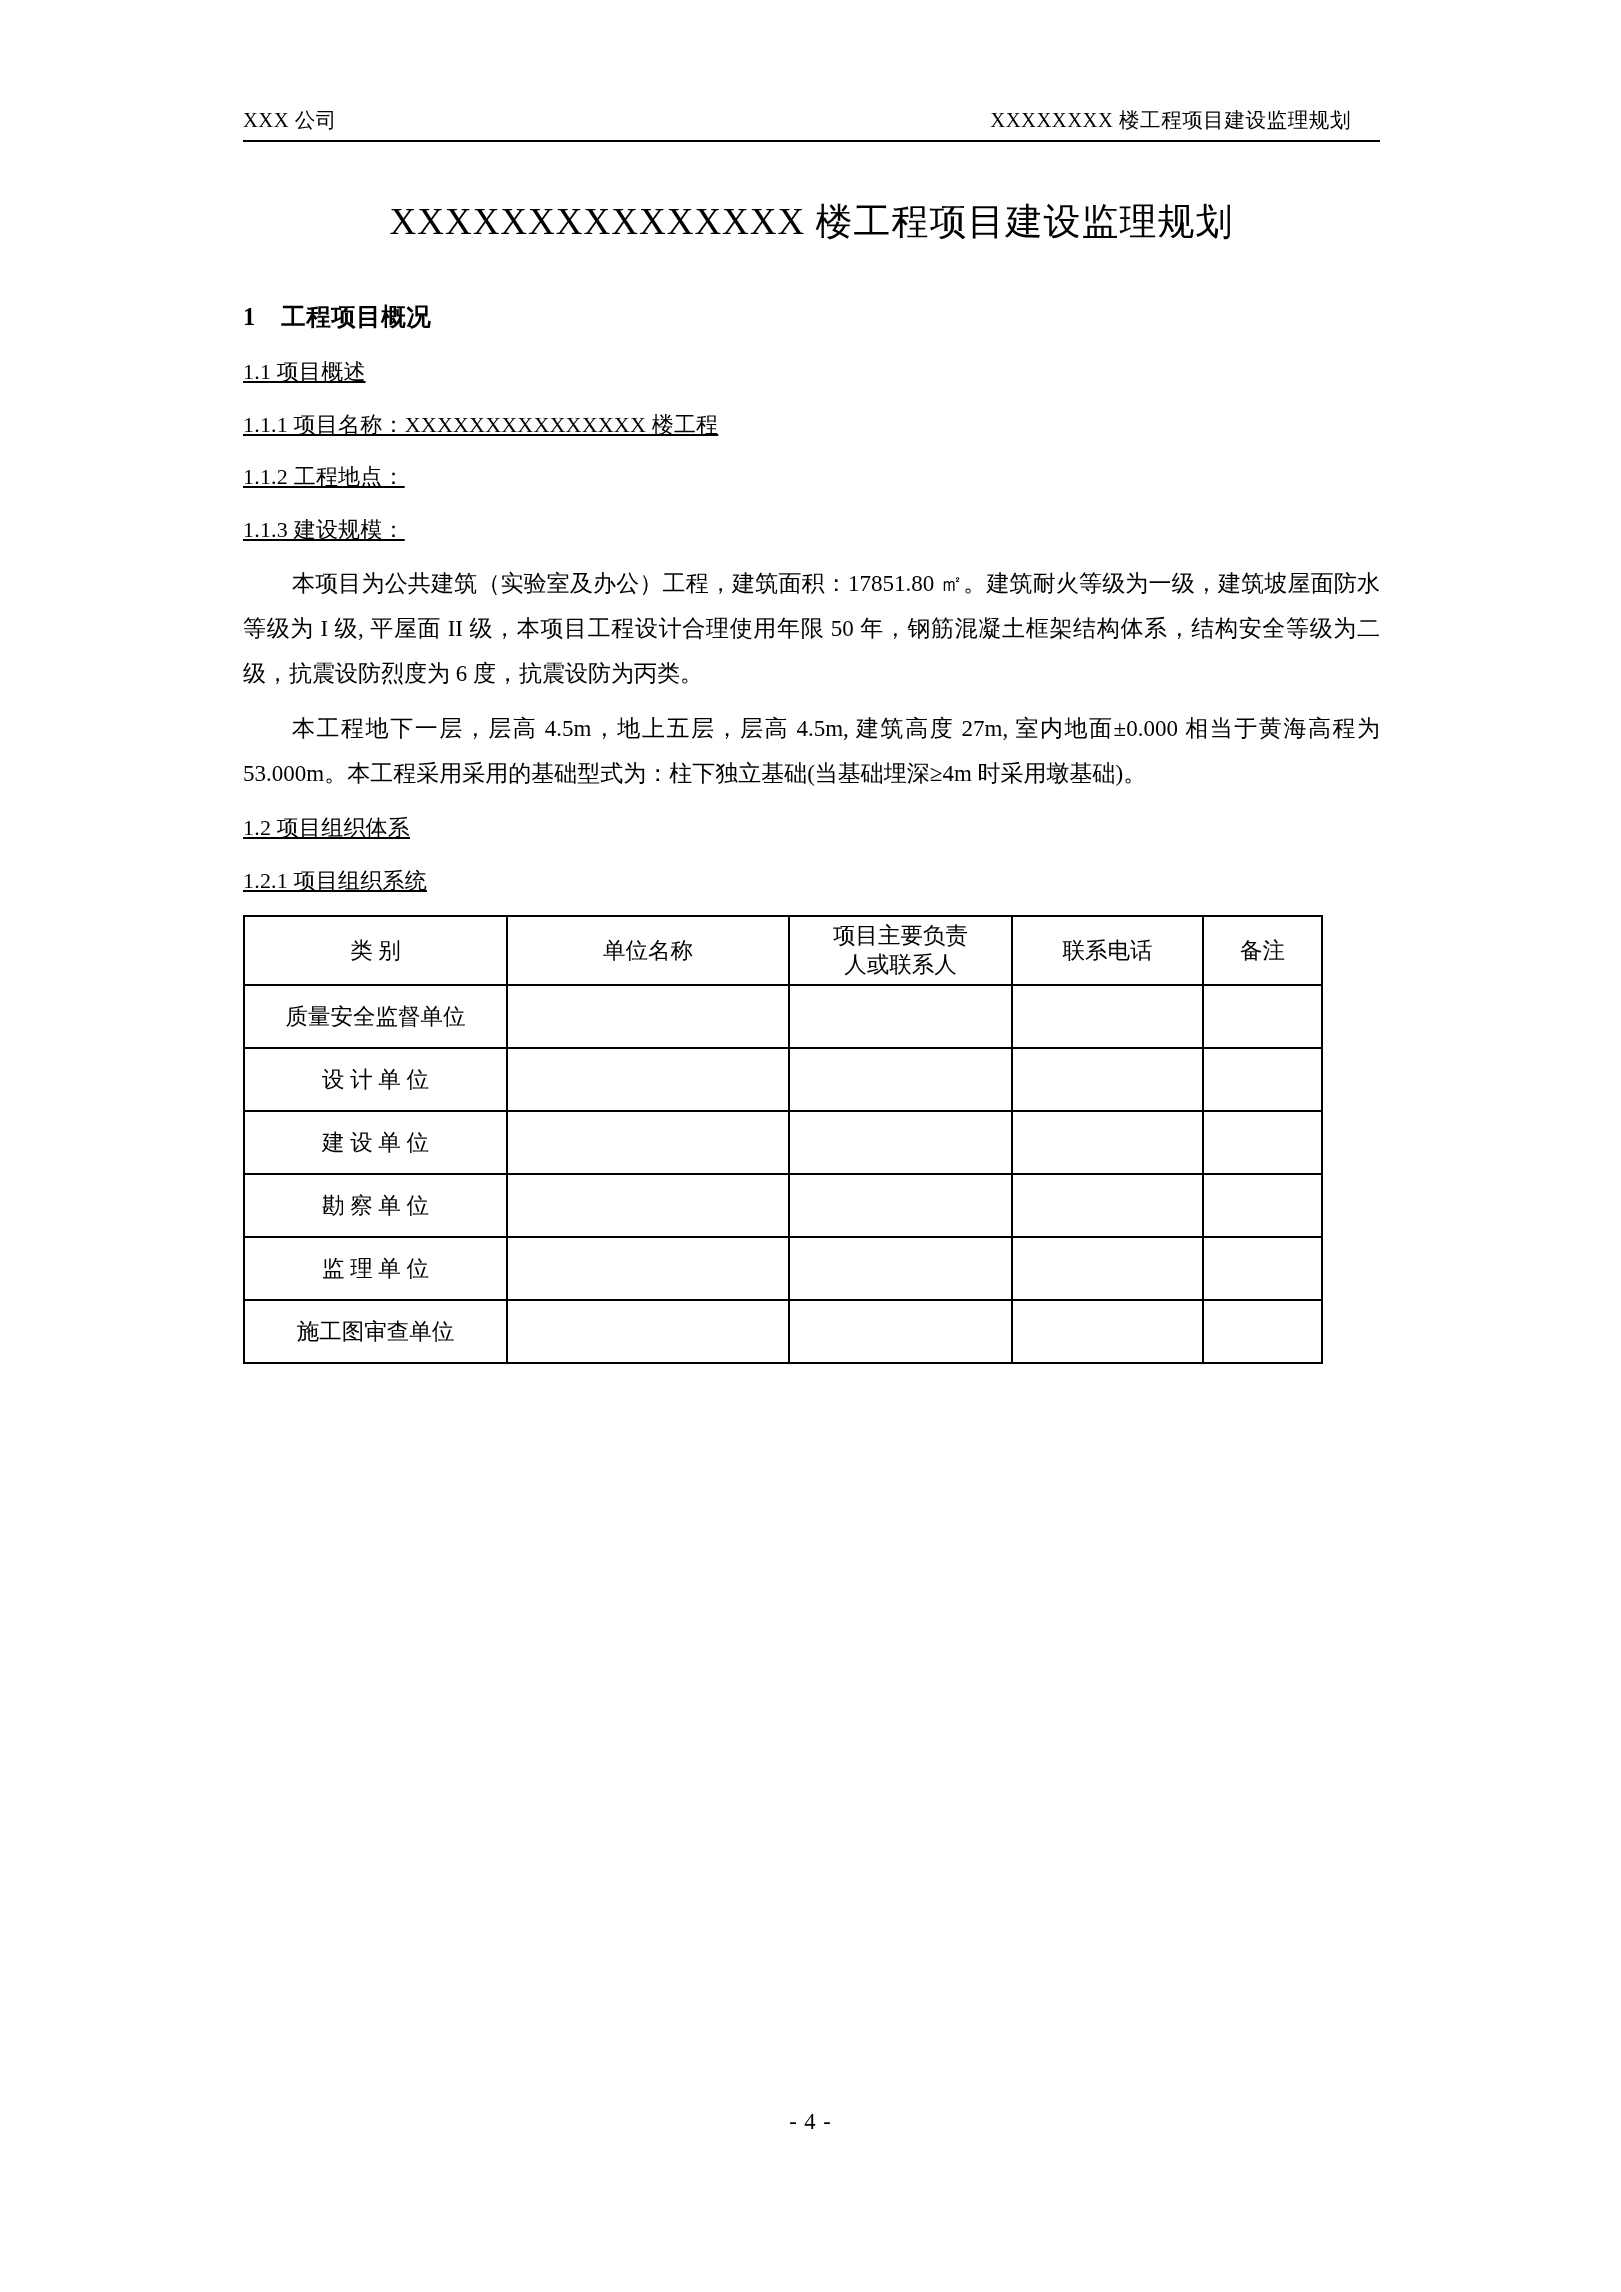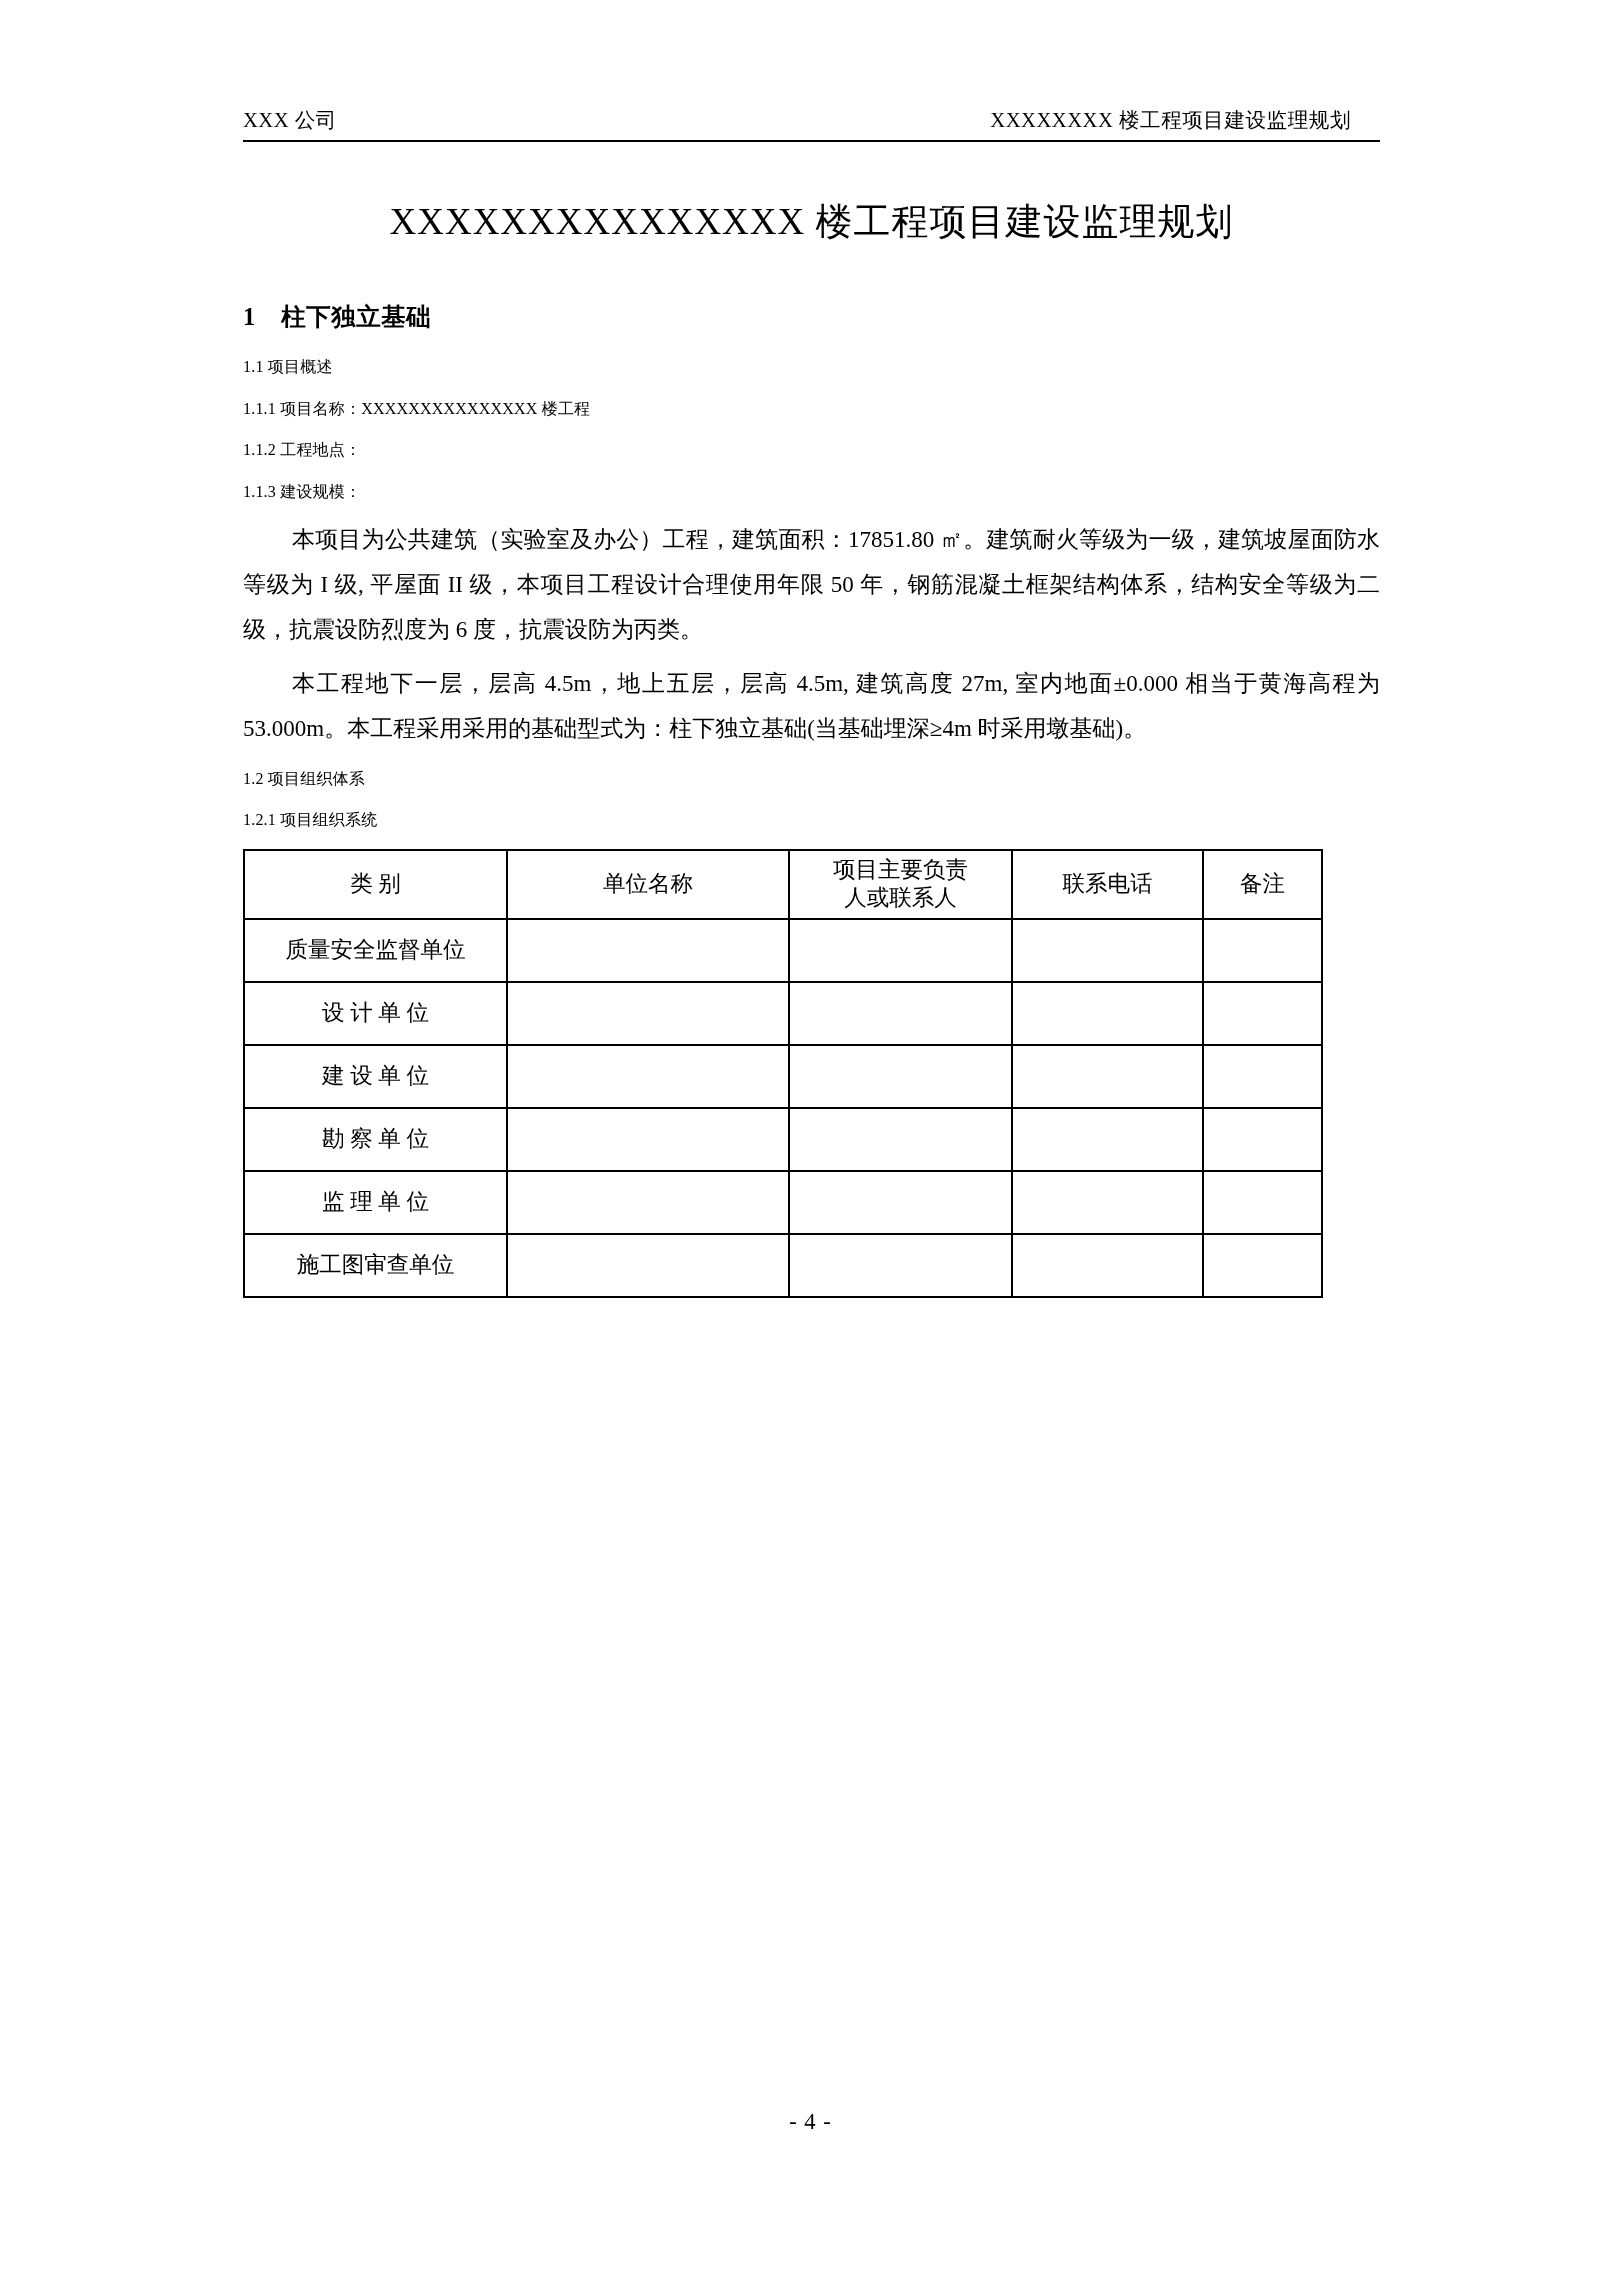--- a/index.html
+++ b/index.html
@@ -58,24 +58,25 @@
     font-size: 24.5px;
     font-weight: bold;
     margin-top: 53px;
     margin-bottom: 19.6px;
     letter-spacing: 0.5px;
   }
   .h1 .num {
     margin-right: 25.5px;
   }
   .line {
-    font-size: 16px;
+    font-size: 22px;
     line-height: 1.85;
     margin: 11.8px 0;
     letter-spacing: 0.2px;
+    text-decoration: underline;
   }
   .para {
     font-size: 23px;
     line-height: 1.95;
     text-align: justify;
     text-justify: inter-ideograph;
     text-indent: 49px;
     margin: 9.8px 0;
   }
 
@@ -128,21 +129,21 @@
   <div class="content">
 
     <div class="doc-header">
       <div class="left">XXX 公司</div>
       <div class="right">XXXXXXXX 楼工程项目建设监理规划</div>
     </div>
 
     <div class="doc-title">XXXXXXXXXXXXXXX 楼工程项目建设监理规划</div>
 
     <div class="h1">
-      <span class="num">1</span><span>柱下独立基础</span>
+      <span class="num">1</span><span>工程项目概况</span>
     </div>
 
     <div class="line">1.1 项目概述</div>
     <div class="line">1.1.1 项目名称：XXXXXXXXXXXXXXX 楼工程</div>
     <div class="line">1.1.2 工程地点：</div>
     <div class="line">1.1.3 建设规模：</div>
 
     <div class="para">本项目为公共建筑（实验室及办公）工程，建筑面积：17851.80 ㎡。建筑耐火等级为一级，建筑坡屋面防水等级为 I 级, 平屋面 II 级，本项目工程设计合理使用年限 50 年，钢筋混凝土框架结构体系，结构安全等级为二级，抗震设防烈度为 6 度，抗震设防为丙类。</div>
     <div class="para">本工程地下一层，层高 4.5m，地上五层，层高 4.5m, 建筑高度 27m, 室内地面±0.000 相当于黄海高程为 53.000m。本工程采用采用的基础型式为：柱下独立基础(当基础埋深≥4m 时采用墩基础)。</div>
 

